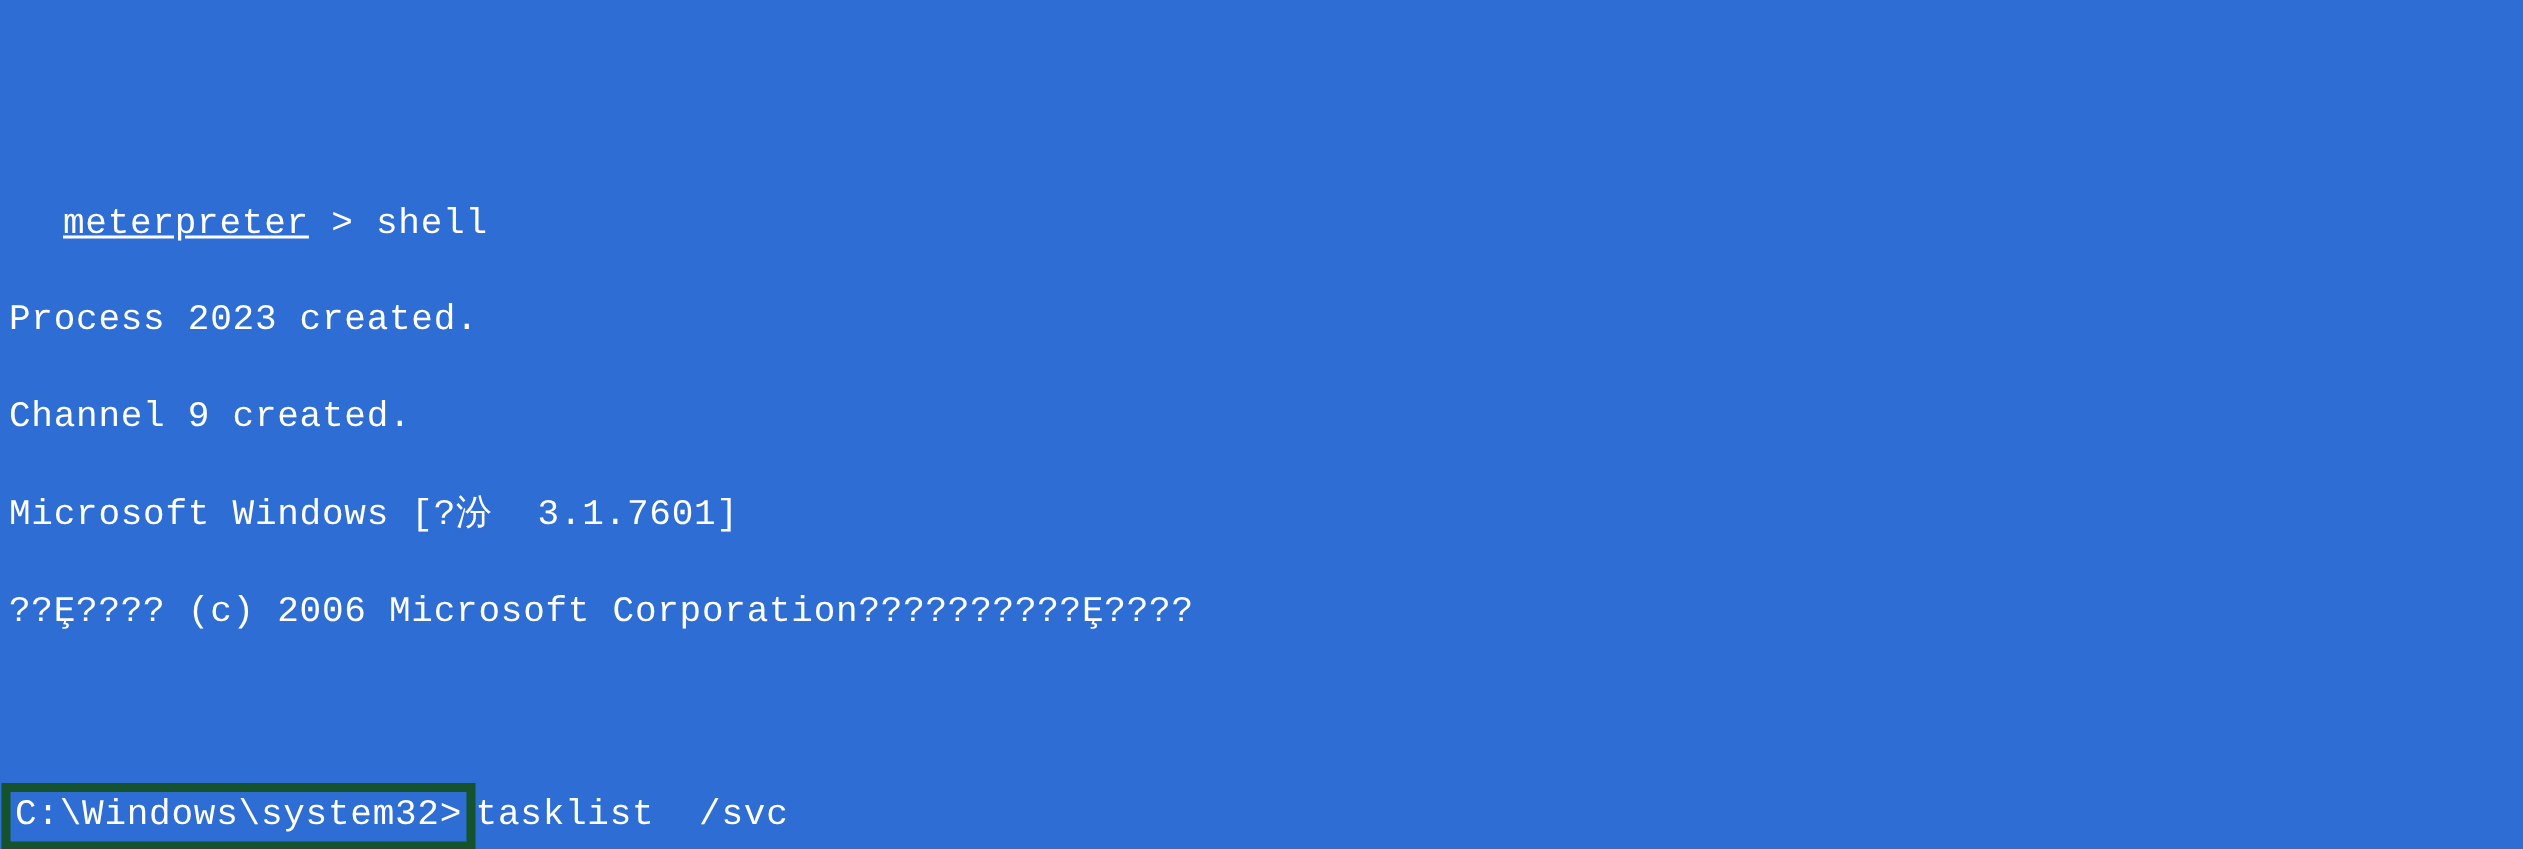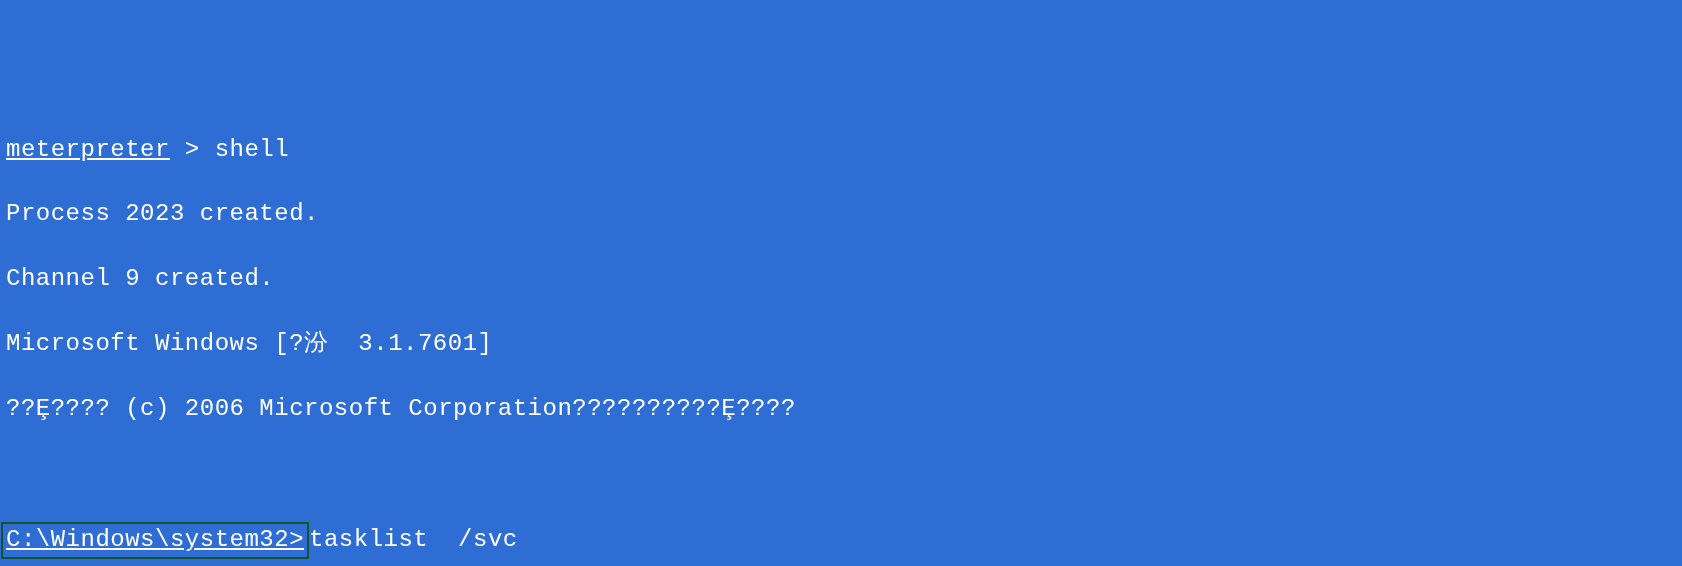--- a/index.html
+++ b/index.html
@@ -15,27 +15,27 @@
       line-height: 1.35;
       padding: 4px 6px;
       white-space: pre;
       width: 1682px;
       height: 566px;
       overflow: hidden;
       letter-spacing: 0.5px;
     }
     .underline {
       text-decoration: underline;
+      margin-left: 36px;
     }
     .highlight-box {
-      border: 2px solid #14532d;
+      border: 6px solid #14532d;
       display: inline-block;
       padding: 0 3px;
       margin-left: -5px;
-      text-decoration: underline;
     }
     .line {
       display: block;
     }
   </style>
 </head>
 <body>
 
 
 

